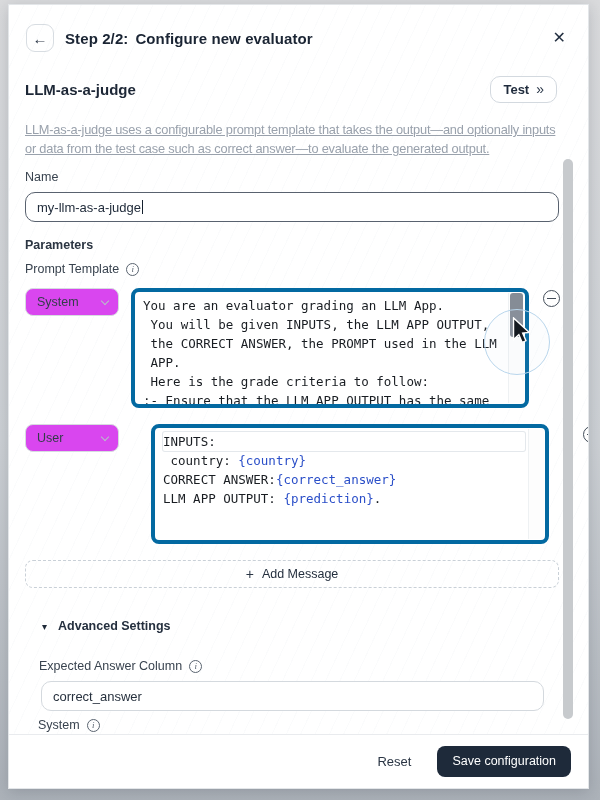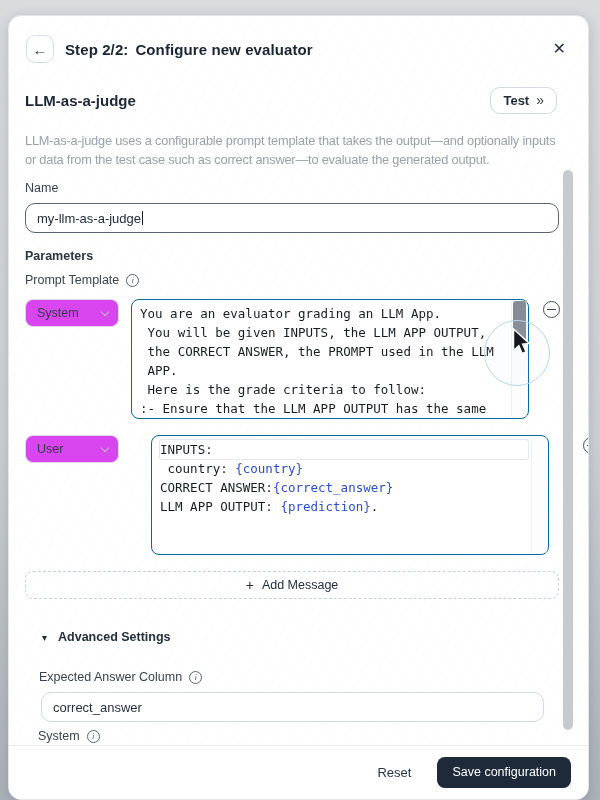--- a/index.html
+++ b/index.html
@@ -4,24 +4,23 @@
 <style>
   * { margin:0; padding:0; box-sizing:border-box; }
   html,body { width:600px; height:800px; overflow:hidden; }
   body {
     font-family:"Liberation Sans", sans-serif;
     background:linear-gradient(#dadbdd 0%, #cdd1d5 55%, #acb2b9 100%);
     position:relative; color:#1f2a3a;
   }
   .modal {
     position:absolute; left:8px; top:4px; width:581px; height:785px;
-    background:#fff; border:1px solid #e3e6e9; border-radius:13px;
+    background:#fff; border:1px solid #e3e6e9; border-radius:0;
     box-shadow:0 3px 14px rgba(20,30,45,.18);
     overflow:hidden;
-    margin-top:11px;
   }
   .modal::before{ 
     content:""; position:absolute; inset:0; pointer-events:none;
     background:repeating-linear-gradient(115deg, rgba(140,160,180,.035) 0 1px, transparent 1px 13px);
   }
   
   .hdr { display:flex; align-items:center; padding:19px 22px 0 17px; }
   .back-btn { width:28px; height:28px; border:1px solid #d8dde2; border-radius:9px;
     background:#fff; display:flex; align-items:center; justify-content:center;
     font-size:15px; color:#2a3544; cursor:pointer; }
@@ -29,42 +28,42 @@
   .dlg-title .step { margin-right:7px; }
   .close-x { margin-left:auto; font-size:16px; color:#232f40; cursor:pointer; line-height:1; }
   
   .bd { padding:0 31px 0 16px; position:relative; }
   .eval-row { display:flex; align-items:center; justify-content:space-between; margin-top:24px; }
   .eval-name { font-size:15px; font-weight:bold; color:#1d2736; }
   .test-btn { display:flex; align-items:center; gap:7px; border:1px solid #d3d9df; border-radius:10px;
     background:#fff; padding:4px 12px 5px; font-size:13px; color:#1f2b3c; font-weight:bold; cursor:pointer;}
   .test-btn .chev2 { font-size:14px; font-weight:normal; color:#2a3748; }
   .desc { margin-top:17px; width:540px; font-size:12.8px; letter-spacing:-.2px;
-    line-height:1.5; color:#99a1ac; }
+    line-height:1.5; color:#99a1ac;text-decoration:underline; }
   .lbl { font-size:12.5px; color:#39434f; }
   .lbl-b { font-size:12.5px; font-weight:bold; color:#2b3542; }
   .name-lbl { margin-top:12px; }
   .input-box { margin-top:8px; height:30px; width:534px; border:1px solid #59626f; border-radius:10px;
     display:flex; align-items:center; padding:0 11px; font-size:13px; color:#222d3c; background:#fff; }
   .caret { display:inline-block; width:1px; height:14px; background:#15202e; margin-left:1px; }
   .params-lbl { margin-top:16px; }
   .prompt-lbl { margin-top:10px; display:flex; align-items:center; gap:7px; }
   .info-i { width:13px; height:13px; border:1px solid #5a6470; border-radius:50%;
     display:inline-flex; align-items:center; justify-content:center;
     font-size:9px; color:#5a6470; font-family:"Liberation Serif",serif; font-style:italic; cursor:pointer; }
   .info-i::before{ content:"i"; }
   
   .msg-row { display:flex; align-items:flex-start; margin-top:12px; }
   .msg-row + .msg-row { margin-top:16px;gap:20px; }
   .role-sel { width:94px; height:28px; border:1px solid #d7dbe0; border-radius:8px; background:#d946ef;
     display:flex; align-items:center; justify-content:space-between; padding:0 10px 0 11px;
     font-size:12.5px; color:#333d49; cursor:pointer; flex:none; }
   .chev { width:6px; height:6px; border-right:1.4px solid #b7bfc7; border-bottom:1.4px solid #b7bfc7;
     transform:rotate(45deg); margin-top:-3px; }
-  .ta { position:relative; width:398px; height:120px; margin-left:12px; border:1px solid #0369a1;
+  .ta { position:relative; width:398px; height:120px; margin-left:12px; border:4px solid #0369a1;
     border-radius:8px; background:#fff; overflow:hidden; flex:none; cursor:text; }
   .ta-lines { padding:4px 20px 0 8px; font-family:"DejaVu Sans Mono",monospace;
     font-size:12.5px; line-height:19px; color:#191d22; white-space:pre; }
   .tok { color:var(--token,#2b4fc8); }
   .tline.boxed { box-shadow:0 0 0 1px #e4e8ec; border-radius:2px; }
   .ta-scroll { position:absolute; top:1px; bottom:1px; right:1px; width:16px; border-left:1px solid #eef1f3; background:#fdfdfd; }
   .ta-thumb { position:absolute; top:0; right:1px; width:13px; height:44px; background:#858c96; border-radius:3px; }
   .minus-btn { margin-left:14px; margin-top:2px; width:17px; height:17px; border-radius:50%;
     border:1.3px solid #434d59; background:transparent; position:relative; cursor:pointer; flex:none; }
   .minus-btn::before { content:""; position:absolute; left:3px; right:3px; top:50%; height:1.3px; margin-top:-1px; background:#434d59; }

